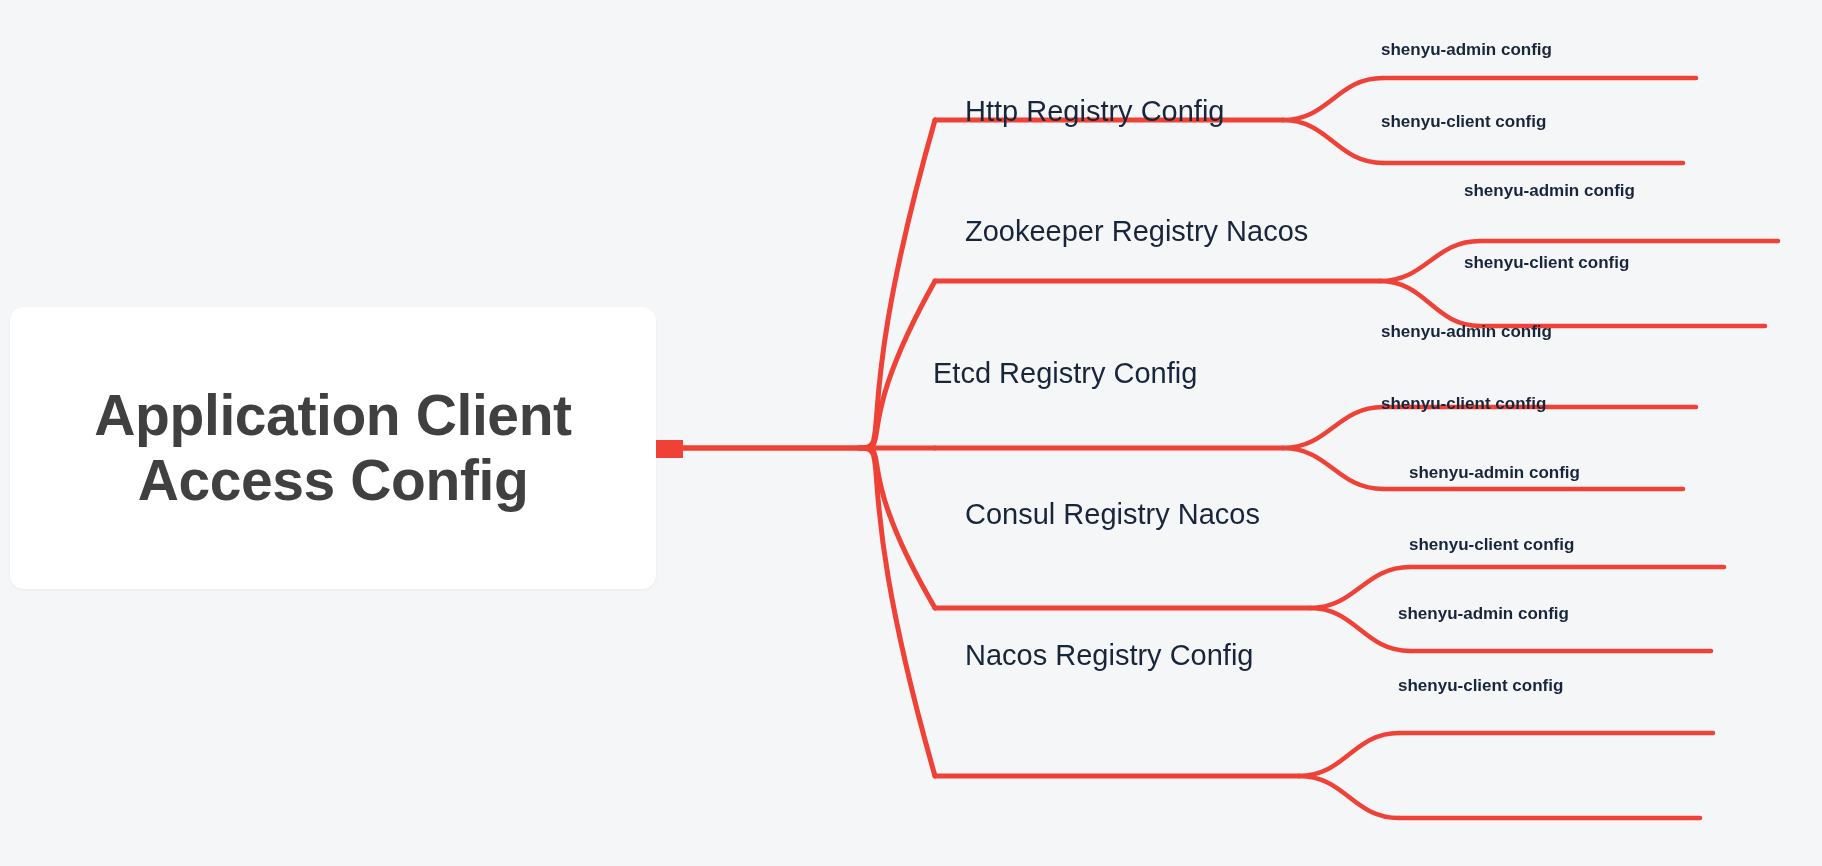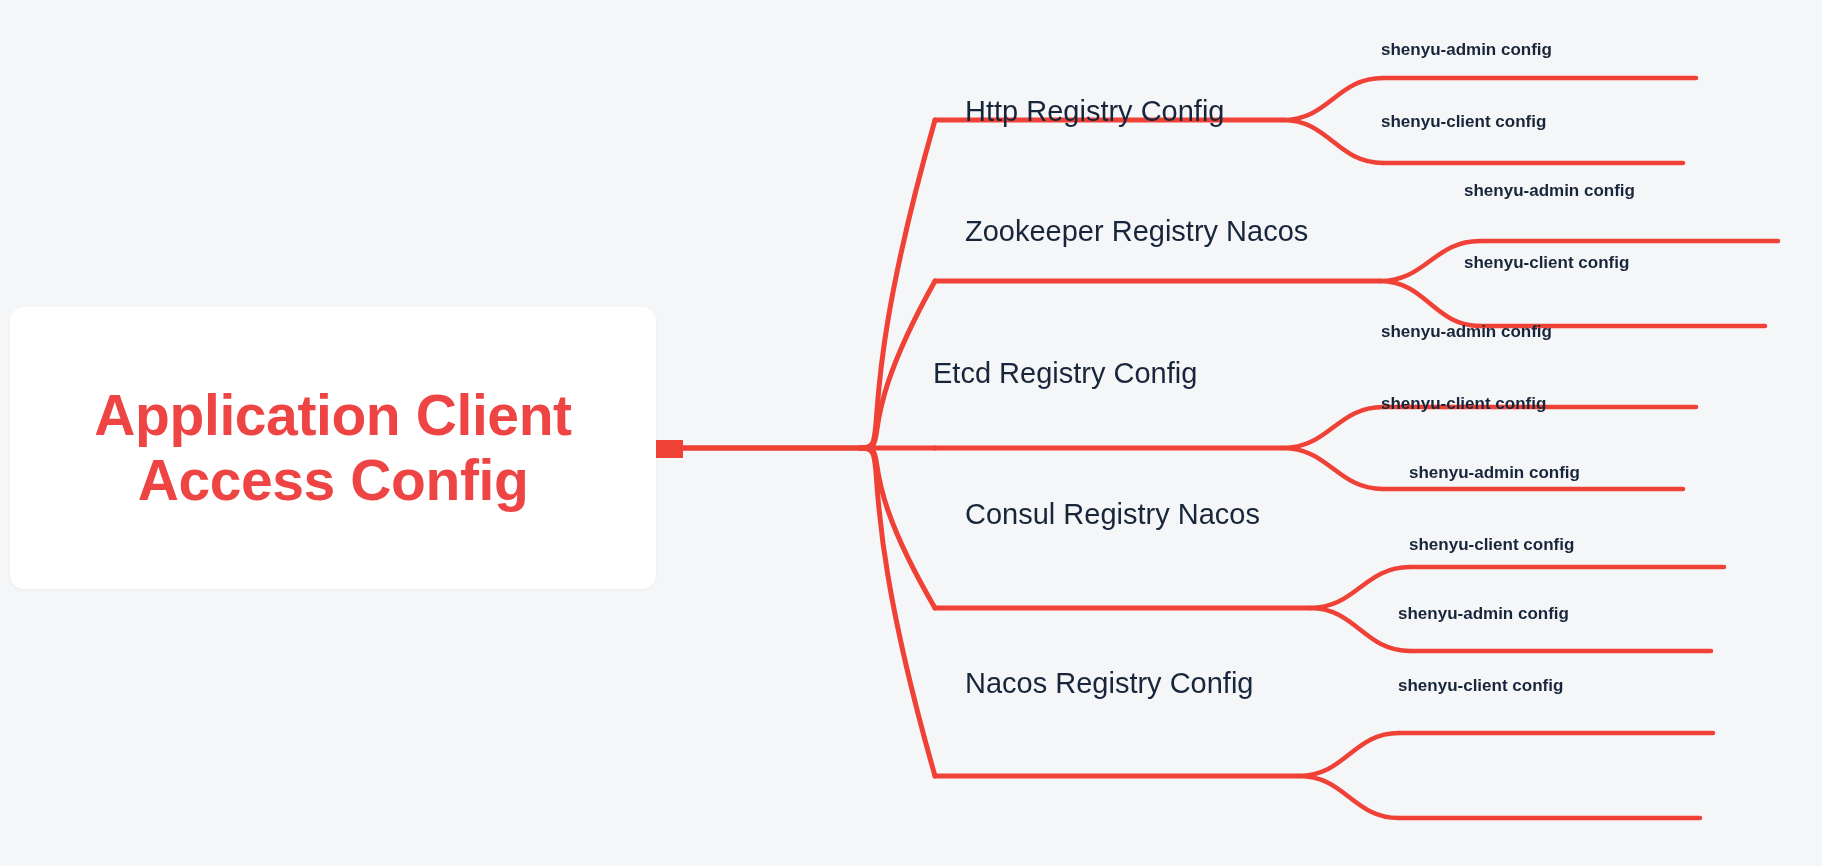--- a/index.html
+++ b/index.html
@@ -49,21 +49,21 @@
     box-sizing: border-box;
     display: flex;
     align-items: center;
     justify-content: center;
     box-shadow: 0 1px 3px rgba(16,24,40,0.05);
   }
   .root-card-text {
     font-size: 57px;
     font-weight: 700;
     line-height: 1.14;
-    color: #ef4444;
+    color: #404040;
     text-align: center;
     letter-spacing: -0.4px;
     padding: 0 36px;
     white-space: pre-line;
   }
   .root-stub {
     position: absolute;
     left: 656px;
     top: 440px;
     width: 27px;
@@ -140,18 +140,18 @@
       <div class="node-label leaf-label" style="left: 1381px; top: 113px;">shenyu-client config</div>
       <div class="node-label branch-label" style="left: 965px; top: 217px;">Zookeeper Registry Nacos</div>
       <div class="node-label leaf-label" style="left: 1464px; top: 182px;">shenyu-admin config</div>
       <div class="node-label leaf-label" style="left: 1464px; top: 254px;">shenyu-client config</div>
       <div class="node-label branch-label" style="left: 913px; top: 359px; margin-left: 20px;">Etcd Registry Config</div>
       <div class="node-label leaf-label" style="left: 1381px; top: 323px;">shenyu-admin config</div>
       <div class="node-label leaf-label" style="left: 1381px; top: 395px;">shenyu-client config</div>
       <div class="node-label branch-label" style="left: 965px; top: 500px;">Consul Registry Nacos</div>
       <div class="node-label leaf-label" style="left: 1409px; top: 464px;">shenyu-admin config</div>
       <div class="node-label leaf-label" style="left: 1409px; top: 536px;">shenyu-client config</div>
-      <div class="node-label branch-label" style="left: 965px; top: 641px; margin-top: 28px;">Nacos Registry Config</div>
+      <div class="node-label branch-label" style="left: 965px; top: 641px;">Nacos Registry Config</div>
       <div class="node-label leaf-label" style="left: 1398px; top: 605px;">shenyu-admin config</div>
       <div class="node-label leaf-label" style="left: 1398px; top: 677px;">shenyu-client config</div>
     </div>
 
 </div>
 
 </body></html>

